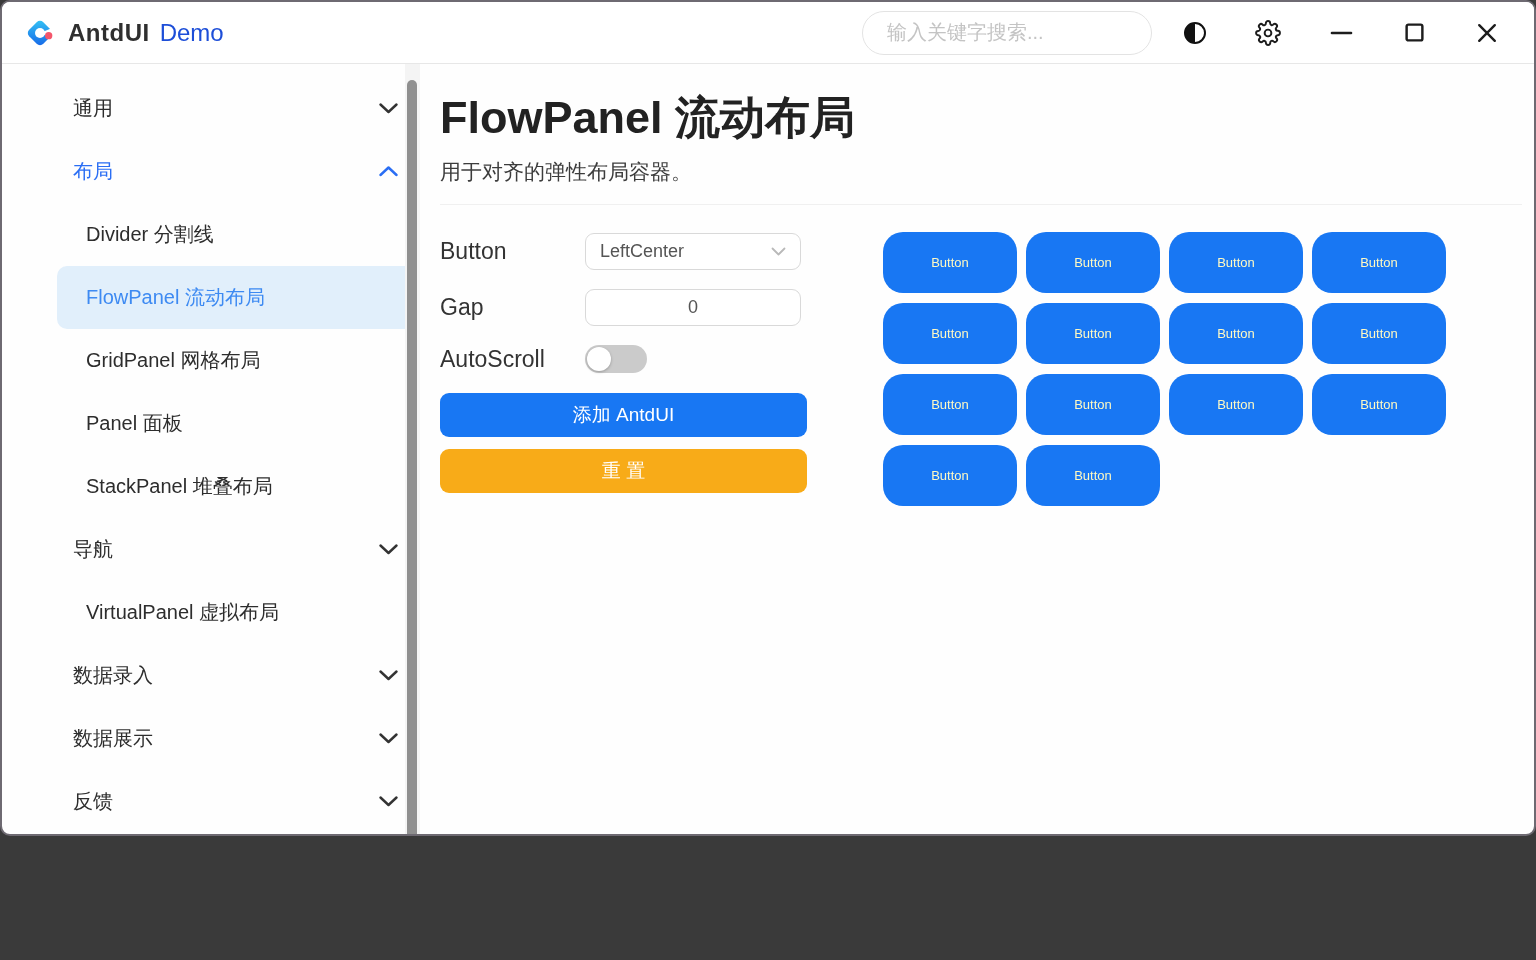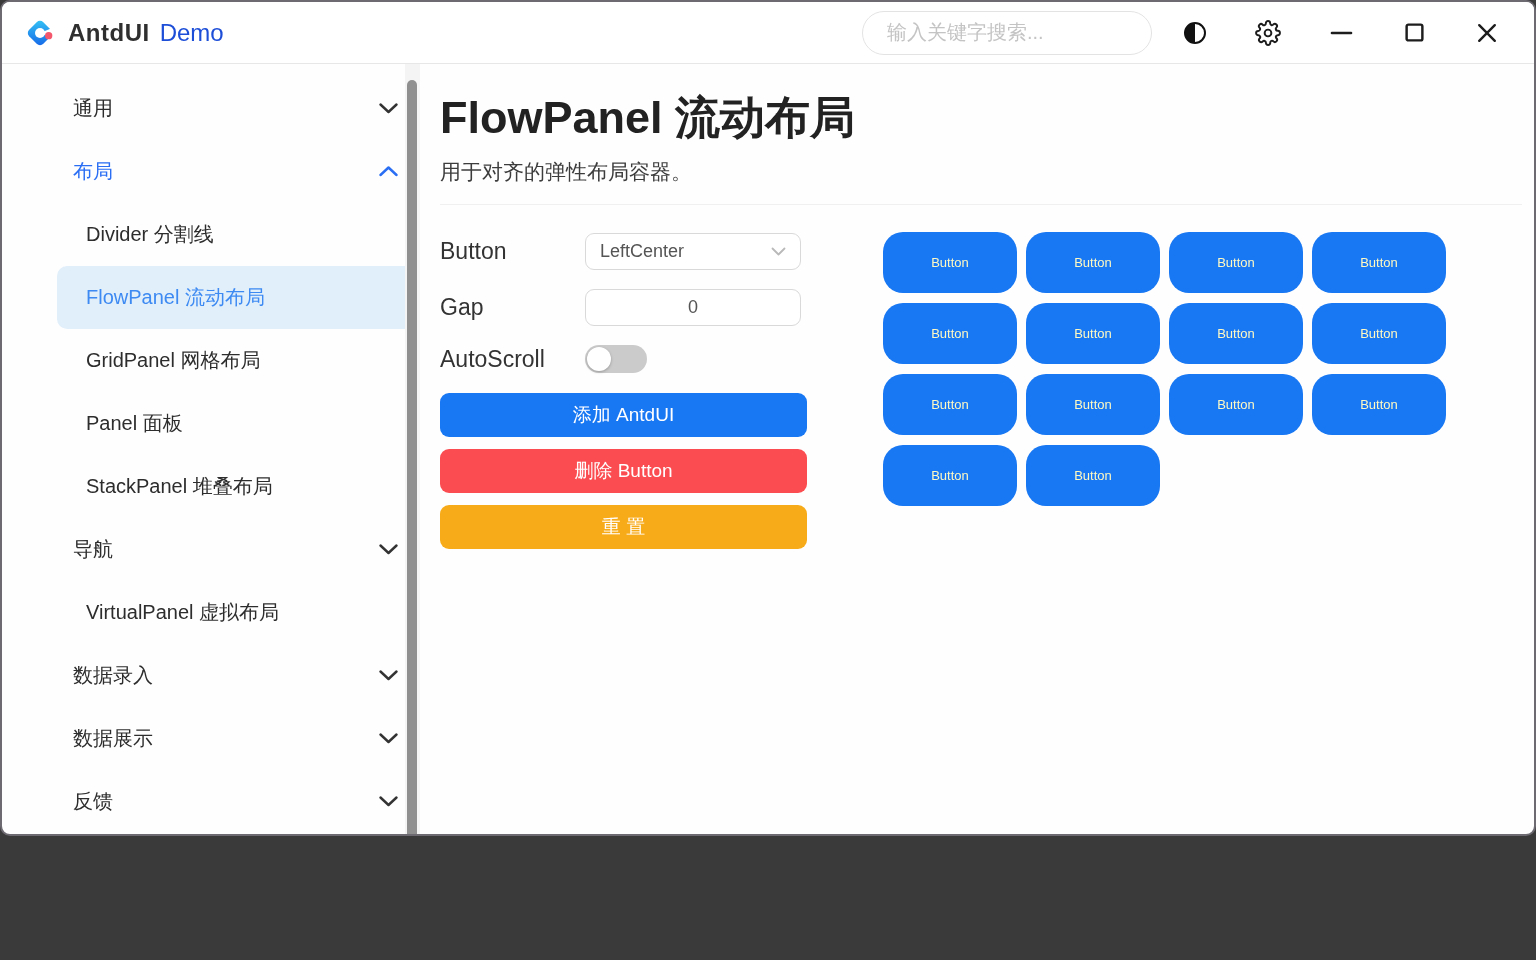--- a/index.html
+++ b/index.html
@@ -278,21 +278,20 @@
           </div>
 
           <div class="ctl-row" style="margin-bottom:0;">
             <span class="ctl-label">AutoScroll</span>
             <div class="switch">
               <div class="knob"></div>
             </div>
           </div>
 
           <button class="action-btn add">添加 AntdUI</button>
-          <button class="action-btn remove">删除 Button</button>
           <button class="action-btn reset">重 置</button>
         </div>
 
         <div class="flow-grid">
           <button class="flow-btn">Button</button>
           <button class="flow-btn">Button</button>
           <button class="flow-btn">Button</button>
           <button class="flow-btn">Button</button>
           <button class="flow-btn">Button</button>
           <button class="flow-btn">Button</button>

